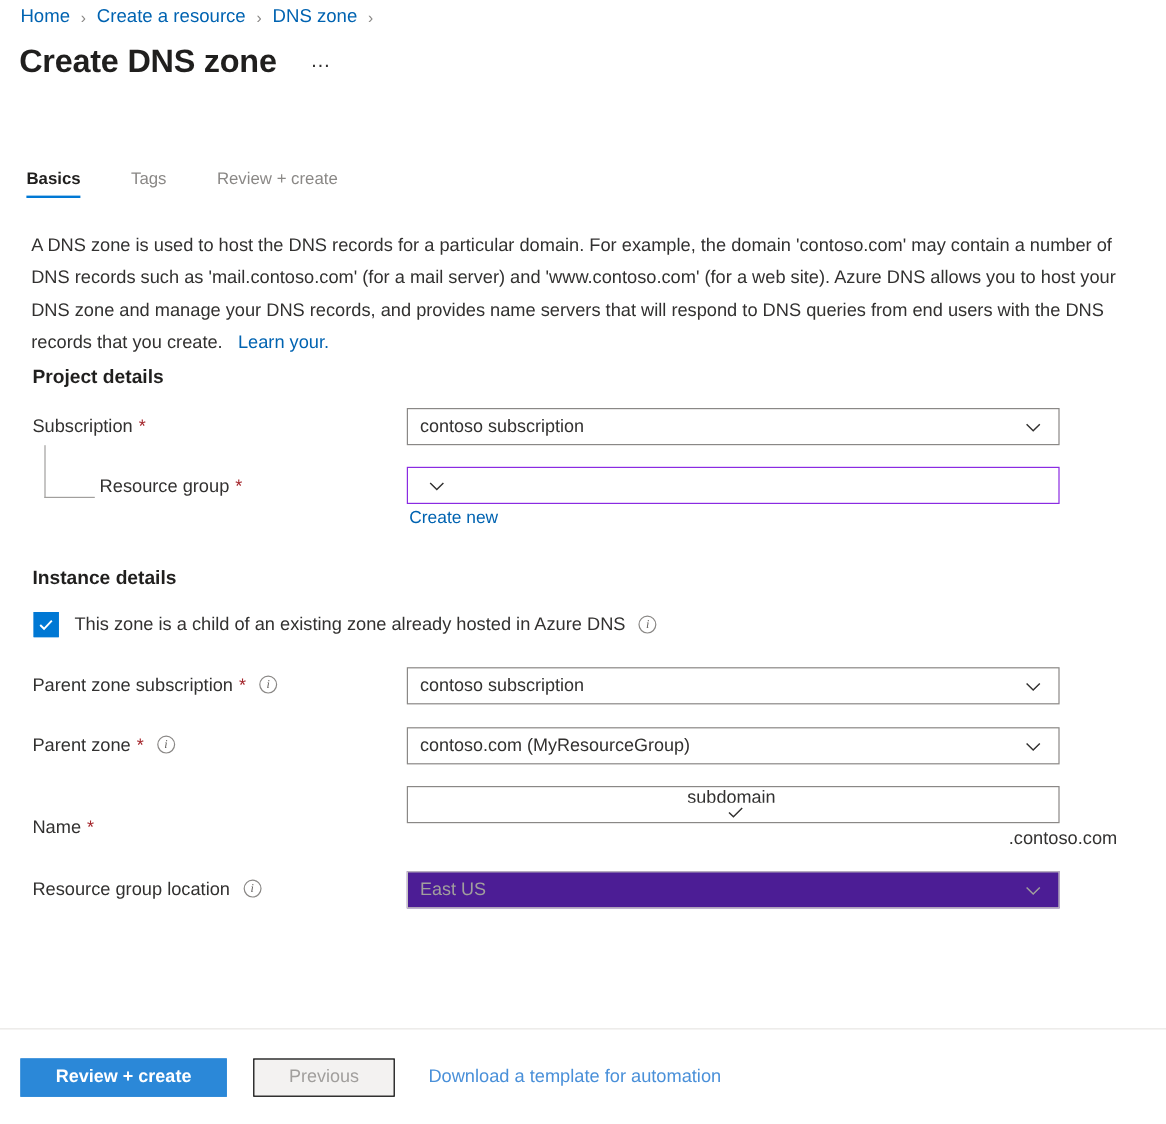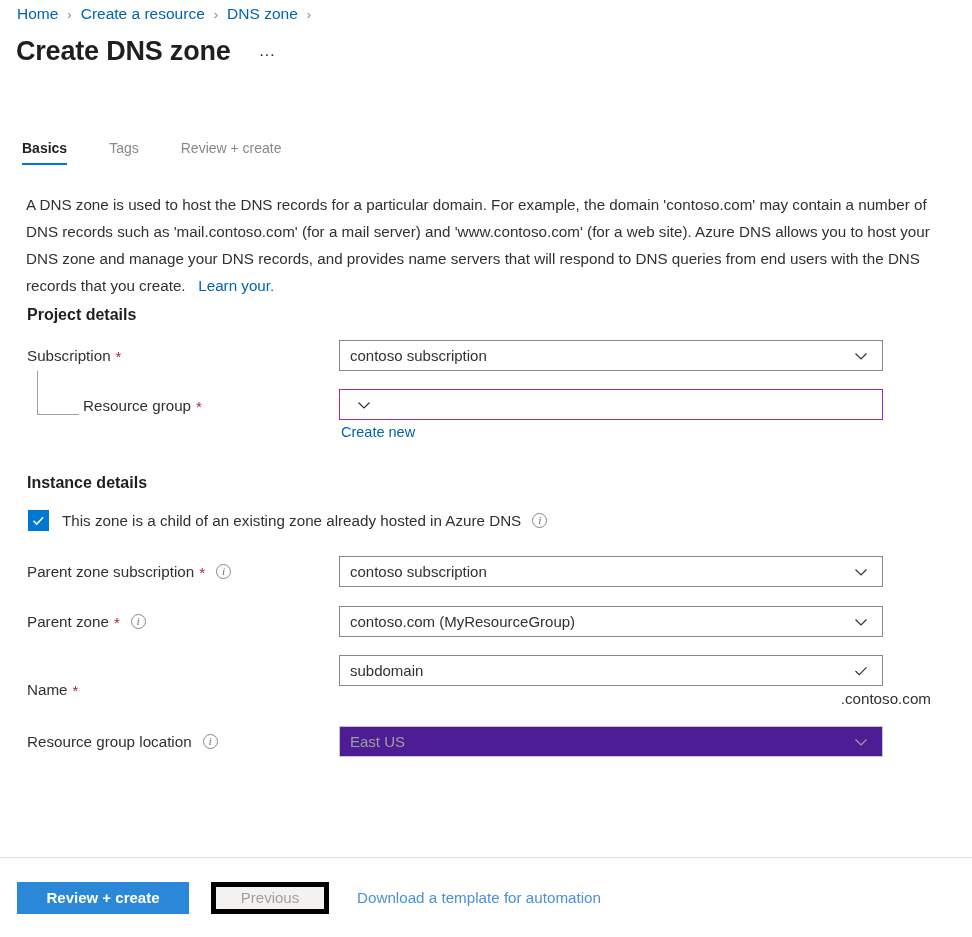--- a/index.html
+++ b/index.html
@@ -118,21 +118,20 @@
   }
   #project-details-head { top: 306px; }
   #instance-details-head { top: 474px; }
 
   
   .row-label {
     position: absolute;
     font-size: 15.2px;
     color: #323130;
     display: flex;
-    align-items: center;
     white-space: nowrap;
   }
   .req-star {
     color: #a4262c;
     margin-left: 5px;
     font-size: 15px;
     line-height: 1;
     position: relative;
     top: 1px;
   }
@@ -276,21 +275,21 @@
   .btn-primary {
     background: #2b88d8;
     color: #ffffff;
     border: 1px solid #2b88d8;
     font-weight: 600;
     min-width: 172px;
   }
   .btn-disabled {
     background: #f3f2f1;
     color: #a19f9d;
-    border: 5px solid #000000;
+    border: 1px solid #000000;
     min-width: 118px;
     margin-left: 22px;
   }
   .btn-default {
     background: #ffffff;
     color: #201f1e;
     border: 1px solid #201f1e;
     min-width: 148px;
     margin-left: 8px;
     font-weight: 600;
@@ -399,21 +398,21 @@
       <svg width="16" height="16" viewBox="0 0 16 16">
           <path d="M2.5 5.5L8 11L13.5 5.5" stroke="#323130" stroke-width="1.2" fill="none"></path>
         </svg>
     </span>
   </div>
 
   <div class="row-label" style="top:681px; left:27px;">
     <span>Name</span>
     <span class="req-star">*</span>
   </div>
-  <div class="field" style="top:655px;">
+  <div class="field" style="top:655px;flex-direction:column;">
     <span class="field-text">subdomain</span>
     <span class="check-valid">
       <svg width="16" height="16" viewBox="0 0 16 16">
           <path d="M2.5 8L6.2 11.7L13.5 4.4" stroke="#323130" stroke-width="1.2" fill="none"></path>
         </svg>
     </span>
   </div>
   <div class="suffix-text" style="top:690px; left:631px; width:300px;">.contoso.com</div>
 
   <div class="row-label" style="top:733px; left:27px;">

